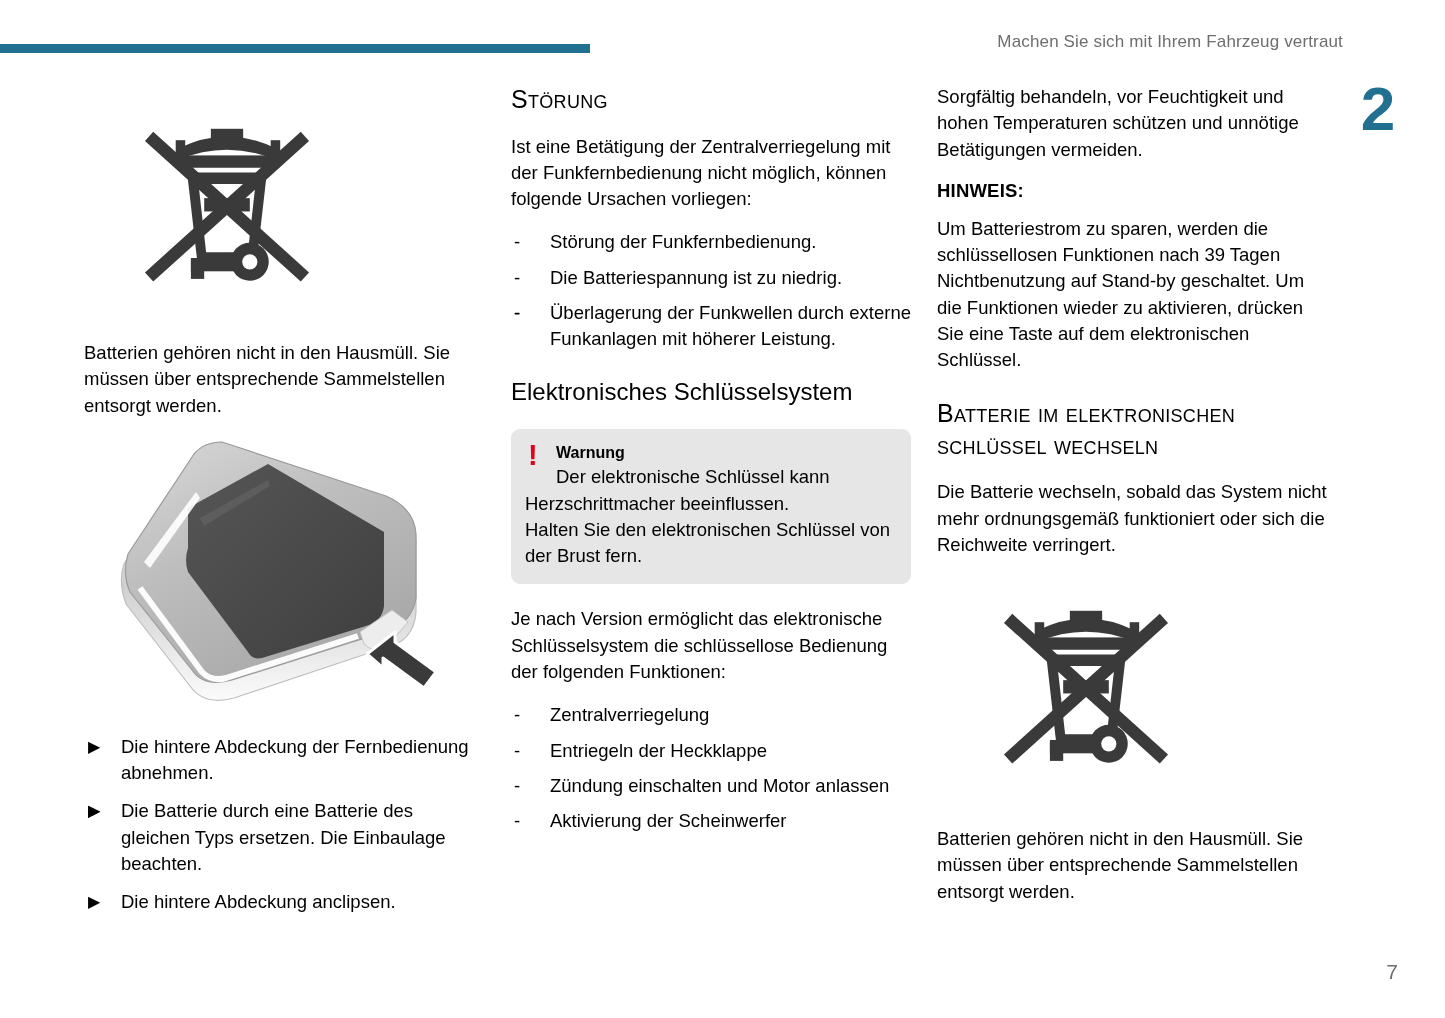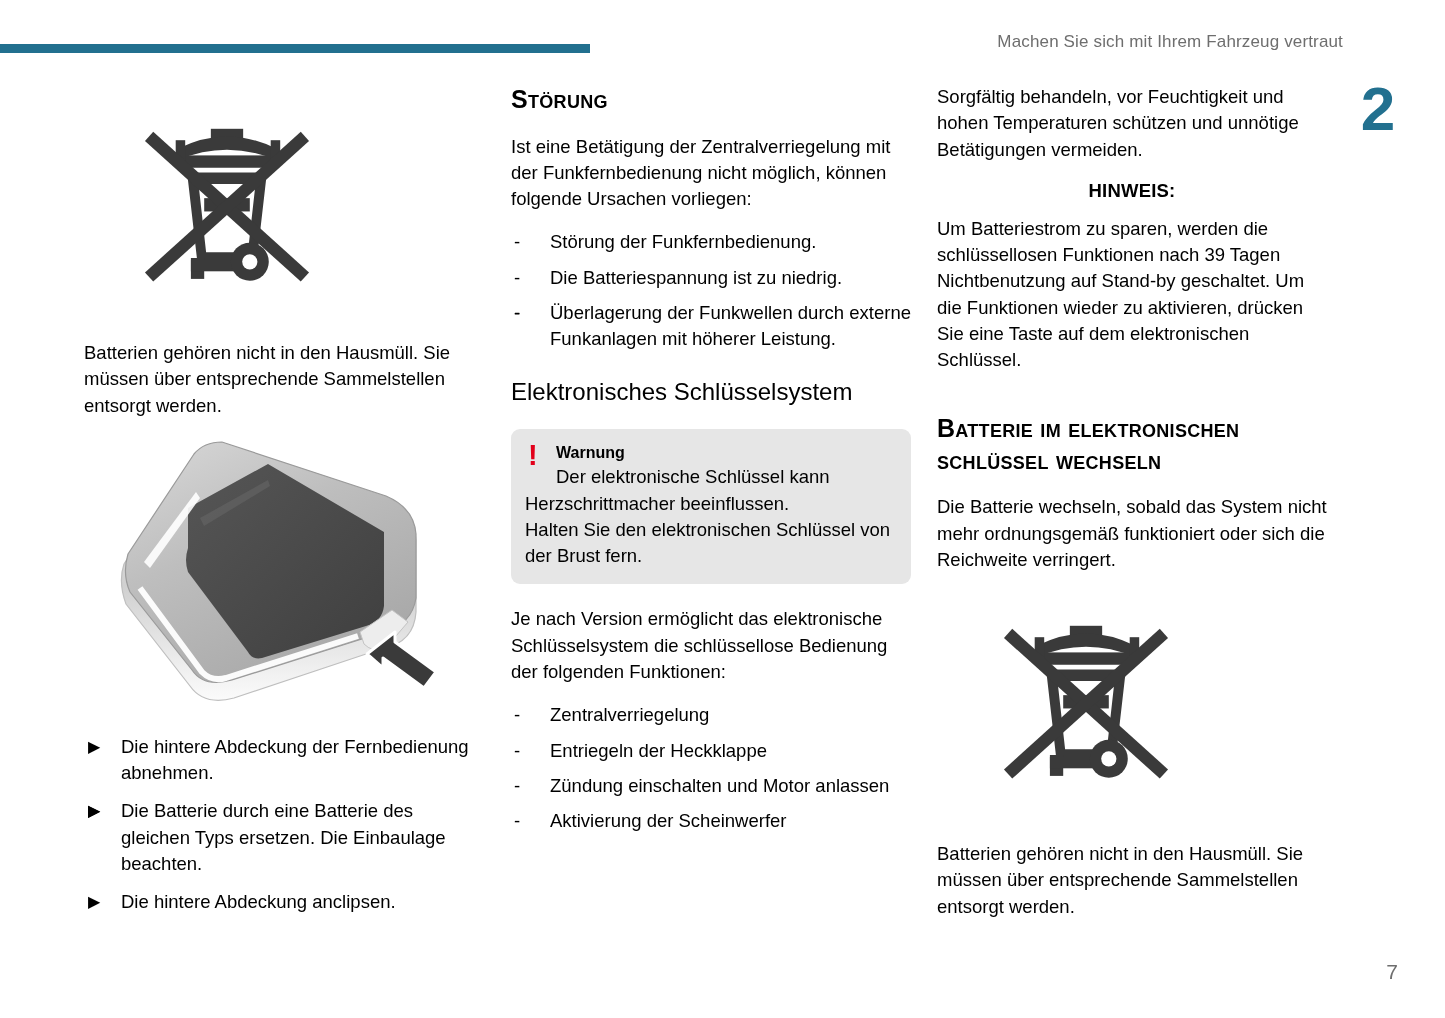--- a/index.html
+++ b/index.html
@@ -72,21 +72,21 @@
 
   p.body {
     font-size: 18.5px;
     line-height: 1.42;
     color: #000;
     margin-bottom: 17px;
   }
 
   
   .h-smallcaps {
-    font-weight: bold;
+    font-weight: normal;
     font-size: 25px;
     line-height: 1.26;
     letter-spacing: 0.3px;
     margin-bottom: 18px;
     font-variant: small-caps;
     text-transform: lowercase;
   }
   .h-smallcaps::first-letter { text-transform: uppercase; }
 
   .h-section {
@@ -96,21 +96,20 @@
     font-weight: normal;
     margin-top: 26px;
     margin-bottom: 22px;
   }
 
   .h-note {
     font-weight: bold;
     font-size: 18.5px;
     margin-bottom: 14px;
     letter-spacing: 0.2px;
-    text-align: center;
   }
 
   
   ul.dash-list { list-style: none; margin-bottom: 18px; }
   ul.dash-list li {
     position: relative;
     padding-left: 39px;
     font-size: 18.5px;
     line-height: 1.42;
     margin-bottom: 9px;
@@ -348,21 +347,21 @@
   </div>
 
   <div class="col col-right">
 
     <p class="body">Sorgfältig behandeln, vor Feuchtigkeit und hohen Temperaturen schützen und unnötige Betätigungen vermeiden.</p>
 
     <div class="h-note">HINWEIS:</div>
 
     <p class="body">Um Batteriestrom zu sparen, werden die schlüssellosen Funktionen nach 39 Tagen Nichtbenutzung auf Stand-by geschaltet. Um die Funktionen wieder zu aktivieren, drücken Sie eine Taste auf dem elektronischen Schlüssel.</p>
 
-    <div class="h-smallcaps" style="margin-top:40px;">Batterie im elektronischen Schlüssel wechseln</div>
+    <div class="h-smallcaps" style="margin-top:25px;">Batterie im elektronischen Schlüssel wechseln</div>
 
     <p class="body">Die Batterie wechseln, sobald das System nicht mehr ordnungsgemäß funktioniert oder sich die Reichweite verringert.</p>
 
     <div class="fig fig-weee-right">
       <svg width="190" height="190" viewBox="0 0 200 200" xmlns="http://www.w3.org/2000/svg">
         <g fill="#3A3A3A">
           <rect x="83" y="24" width="34" height="11"></rect>
           <path d="M48 45 q52 -26 104 0 l0 12 q-52 -22 -104 0 z"></path>
           <rect x="46" y="52" width="108" height="13"></rect>
           <path d="M58 70 l84 0 l-11 96 l-62 0 z

